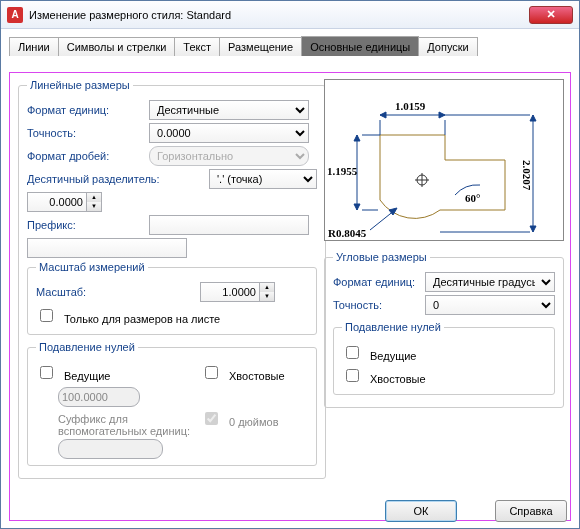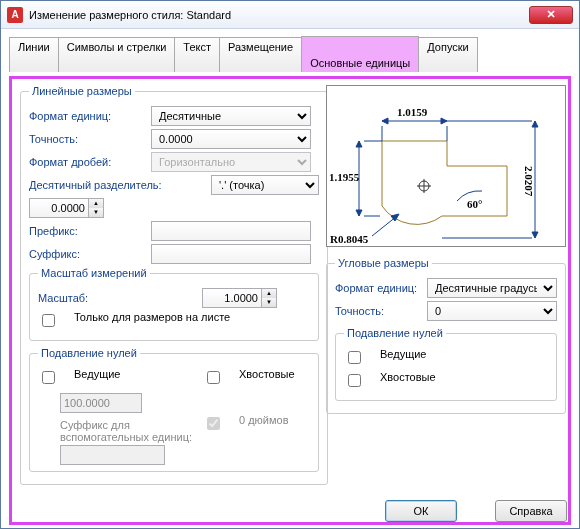--- a/index.html
+++ b/index.html
@@ -4,36 +4,36 @@
 <style>
 * { box-sizing: border-box; font-family: "Segoe UI", Tahoma, sans-serif; font-size: 11px; }
 body { margin: 0; padding: 0; background: #fff; }
 .window { width: 580px; height: 529px; border: 1px solid #5a7aa3; background: #fff; position: relative; }
 .titlebar { height: 28px; background: linear-gradient(#fdfdff,#eaf0f8); border-bottom: 1px solid #c9d3e4; display: flex; align-items: center; padding: 0 6px; }
 .titlebar .icon { width: 16px; height: 16px; background: #d32f2f; color: #fff; font-weight: bold; text-align: center; line-height: 16px; font-size: 10px; border-radius: 2px; margin-right: 6px; }
 .titlebar .title { flex: 1; color: #000; }
 .titlebar .close { width: 44px; height: 18px; background: linear-gradient(#e68,#c22); border: 1px solid #933; border-radius: 3px; text-align: center; color: #fff; line-height: 15px; font-weight: bold; cursor: pointer; }
 .tabs { display: flex; margin: 8px 8px 0 8px; }
 .tab { padding: 3px 8px; border: 1px solid #aaa; border-bottom: none; background: linear-gradient(#fdfdfd,#ececec); cursor: pointer; margin-right: -1px; position: relative; white-space: nowrap; }
-.tab.active { background: #f0abfc; z-index: 2; padding-top: 20px; margin-top: -1px; }
-.tabcontent { border: 3px solid #d946ef; margin: 4px 8px; padding: 6px 8px 8px 8px; height: 449px; position: relative; }
+.tab.active { background: #737373; z-index: 2; padding-top: 4px; margin-top: -1px; }
+.tabcontent { border: 1px solid #d946ef; margin: 16px 8px; padding: 6px 8px 8px 8px; height: 449px; position: relative; }
 .cols { display: flex; gap: 10px; height: 100%; }
 .colL { width: 296px; }
 .colR { width: 240px; }
 fieldset { border: 1px solid #ccc; border-radius: 3px; margin: 0 0 6px 0; padding: 6px 8px; }
 fieldset > legend { padding: 0 3px; color: #15428b; }
 .row { display: flex; align-items: center; margin: 3px 0; min-height: 20px; }
 .lbl { color: #15428b; }
 select, input[type=text] { height: 20px; border: 1px solid #abadb3; background: linear-gradient(#fff,#f3f3f3); padding: 1px 3px; font-size: 11px; }
-select:disabled, input:disabled { background: #f0f0f0; color: #888; }
+select:disabled, input:disabled { background: #f0f0f0; color: #888; border-radius: 9px; }
 .spin { display: inline-flex; }
 .spin input { width: 60px; text-align: right; }
 .spinbtns { display: flex; flex-direction: column; border: 1px solid #abadb3; border-left: none; }
 .spinbtns span { width: 14px; height: 9px; background: linear-gradient(#f7f7f7,#e1e1e1); font-size: 6px; text-align: center; line-height: 9px; cursor: pointer; }
-.chk { display: flex; align-items: flex-start; gap: 16px; }
+.chk { display: flex; align-items: flex-end; gap: 8px; }
 .chk input { width: 13px; height: 13px; }
 .preview { border: 1px solid #888; height: 162px; margin-bottom: 10px; position: relative; background: #fff; }
 .footer { position: absolute; bottom: 6px; right: 12px; display: flex; gap: 6px; }
 .btn { min-width: 72px; height: 22px; border: 1px solid #8e8f8f; background: linear-gradient(#f8f8f8,#e3e3e3); border-radius: 3px; cursor: pointer; text-align: center; line-height: 20px; padding: 0 10px; margin-left: 32px; }
 .btn.default { border: 1px solid #3c7fb1; box-shadow: 0 0 0 1px #b2d6f0 inset; }
 .disabled { color: #888; }
 .subind { margin-left: 22px; }
 svg text { font-size: 11px; font-family: "Segoe UI"; }
 </style>
 </head>
@@ -91,21 +91,20 @@
                 </div>
               </div>
             </div>
 
           <div class="row">
               <span class="lbl" style="width:122px">Префикс:</span>
             <input type="text" style="width: 160px;" value="">
             </div>
 
           <div class="row">
-              <span class="lbl" style="width:122px">Суффикс:</span>
             <input type="text" style="width: 160px;" value="">
             </div>
 
           <fieldset style="margin-top:2px;">
             <legend>Масштаб измерений</legend>
             <div class="row">
                 <span class="lbl" style="width:164px">Масштаб:</span>
               <div class="spin">
                   <input type="text" value="1.0000" style="">
                   <div class="spinbtns">

